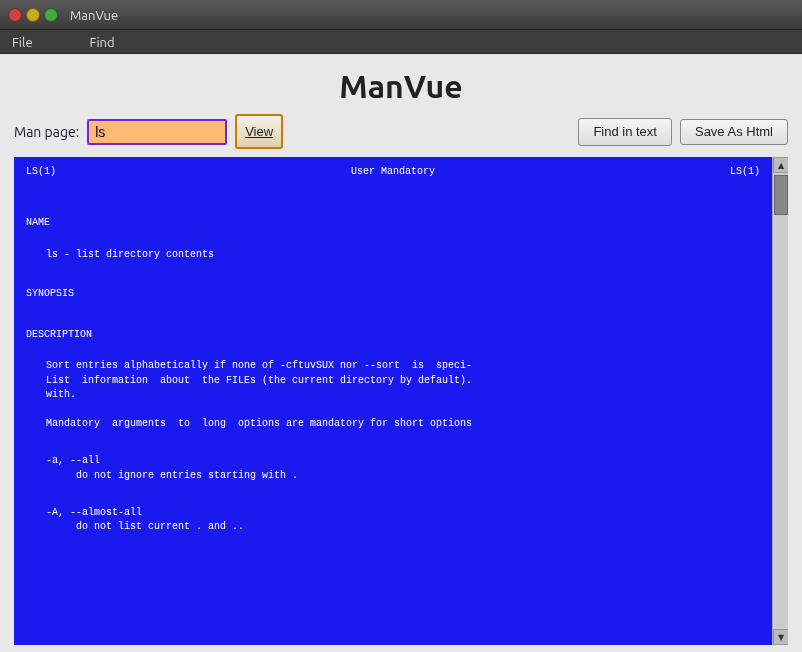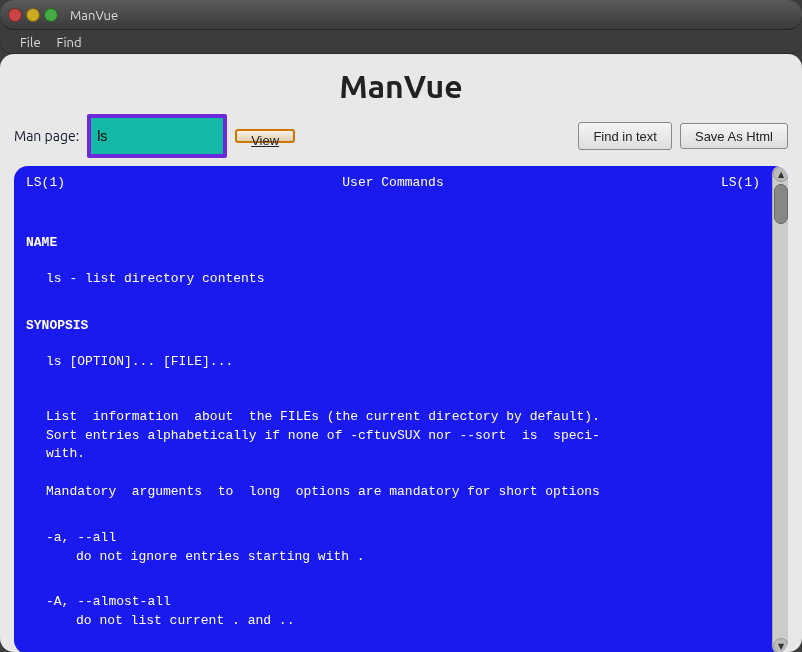--- a/index.html
+++ b/index.html
@@ -1,15 +1,15 @@
 <!DOCTYPE html>
 <html><head>
   <meta charset="utf-8">
   <style>
-    * { margin: 0; padding: 0; box-sizing: border-box; border-radius: 14px; }
+    * { margin: 0; padding: 0; box-sizing: border-box; }
     body {
       width: 802px;
       height: 652px;
       background: #3c3c3c;
       font-family: 'Ubuntu', 'DejaVu Sans', sans-serif;
       overflow: hidden;
     }
 
     
     .title-bar {
@@ -41,22 +41,23 @@
       font-size: 13px;
       margin-left: 6px;
     }
 
     
     .menu-bar {
       background: #3c3c3c;
       height: 24px;
       display: flex;
       align-items: center;
-      padding: 0 12px;
+      padding: 0 4px;
       border-bottom: 1px solid #2a2a2a;
+      gap: 41px;
     }
     .menu-item {
       color: #ddd;
       font-size: 13px;
       padding: 2px 8px;
       cursor: pointer;
       border-radius: 3px;
     }
 
     
@@ -82,30 +83,30 @@
       gap: 8px;
       margin-bottom: 8px;
     }
     .toolbar-label {
       font-size: 14px;
       color: #0f172a;
     }
     .toolbar-input {
       width: 140px;
       height: 26px;
-      border: 4px solid #6d28d9;
-      background: #14b8a6;
-      padding: 18px 6px;
+      border: 2px solid #6d28d9;
+      background: #fdba74;
+      padding: 6px 6px;
       font-size: 14px;
       border-radius: 2px;
       outline: none;
     }
     .toolbar-btn {
-      height: 14px;
-      padding: 2px 14px;
+      height: 35px;
+      padding: 2px 8px;
       font-size: 13px;
       border-radius: 3px;
       cursor: pointer;
       border: 1px solid #888;
       background: linear-gradient(to bottom, #f5f5f5, #ddd);
       color: #222;
       text-decoration: underline;
     }
     .toolbar-btn.view-btn {
       border: 2px solid #cc7700;
@@ -143,21 +144,21 @@
       background: #1a1aee;
       overflow: hidden;
     }
     .manpage-scroll {
       position: absolute;
       top: 0; left: 0; right: 16px; bottom: 0;
       overflow-y: auto;
       padding: 8px 12px;
       color: white;
       font-family: 'DejaVu Mono', 'Courier New', monospace;
-      font-size: 13px;
+      font-size: 10px;
       line-height: 1.45;
     }
     .manpage-scroll::-webkit-scrollbar { display: none; }
 
     
     .manpage-scrollbar {
       position: absolute;
       top: 0; right: 0;
       width: 16px;
       height: 100%;
@@ -191,21 +192,21 @@
       cursor: pointer;
     }
 
     .manpage-header-line {
       display: flex;
       justify-content: space-between;
       margin-bottom: 12px;
     }
 
     .section-title {
-      font-weight: bold;
+      font-weight: normal;
       margin-top: 10px;
       margin-bottom: 2px;
     }
     .section-body {
       padding-left: 20px;
       margin-top: 17px;
     }
     .option-name {
       margin-top: 8px;
     }
@@ -242,42 +243,42 @@
     <button class="find-btn">Find in text</button>
     <button class="save-btn">Save As Html</button>
   </div>
 
   <div class="manpage-container">
     <div class="manpage-scroll">
 
       
       <div class="manpage-header-line">
         <span>LS(1)</span>
-        <span>User Commands</span>
+        <span>User Mandatory</span>
         <span>LS(1)</span>
       </div>
 
       <br>
 
       
       <div class="section-title">NAME</div>
       <div class="section-body">ls - list directory contents</div>
 
       <br>
 
       
       <div class="section-title">SYNOPSIS</div>
-      <div class="section-body">ls [OPTION]... [FILE]...</div>
 
       <br>
 
       
+      <div class="section-title">DESCRIPTION</div>
       <div class="section-body">
+        <div>Sort entries alphabetically if none of -cftuvSUX nor --sort&nbsp; is&nbsp; speci-</div>
         <div>List&nbsp; information&nbsp; about&nbsp; the FILEs (the current directory by default).</div>
-        <div>Sort entries alphabetically if none of -cftuvSUX nor --sort&nbsp; is&nbsp; speci-</div>
         <div>with.</div>
         <br>
         <div>Mandatory&nbsp; arguments&nbsp; to&nbsp; long&nbsp; options are mandatory for short options</div>
         <br>
         <div class="option-name">-a, --all</div>
         <div class="option-desc">do not ignore entries starting with .</div>
         <br>
         <div class="option-name">-A, --almost-all</div>
         <div class="option-desc">do not list current . and ..</div>
         <br>

